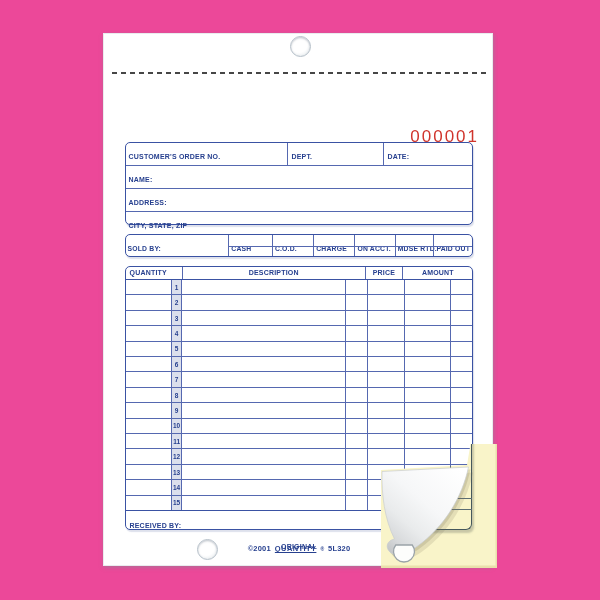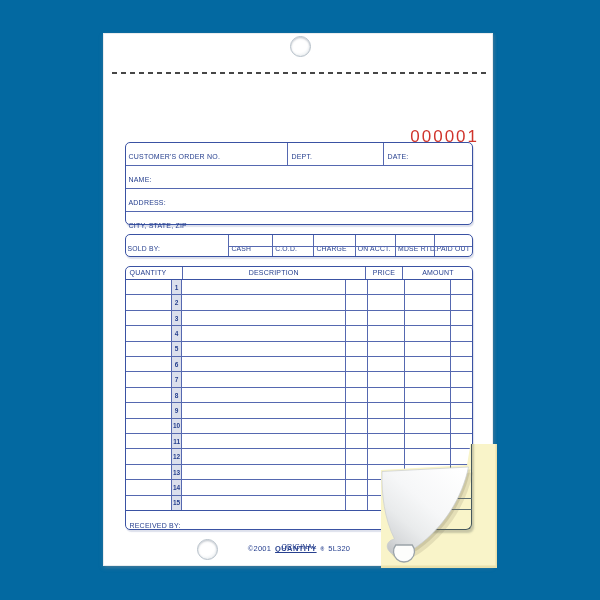--- a/index.html
+++ b/index.html
@@ -4,21 +4,21 @@
 <style>
   :root{
     --blue:#3a52a3;
     --blue-line:#5568b0;
     --label:#27408f;
     --red:#d0342c;
     --yellow:#f9f4c9;
   }
   *{box-sizing:border-box;margin:0;padding:0;}
   body{background:#ffffff;font-family:"Liberation Sans",sans-serif;}
-  .stage{position:relative;width:600px;height:600px;background:#0369a1;overflow:hidden;}
+  .stage{position:relative;width:600px;height:600px;background:#ec4899;overflow:hidden;}
 
   
   .sheet{position:absolute;left:103px;top:33px;width:390px;height:533px;background:#fff;
          border:1px solid #e9ecee;
          box-shadow:0 2px 4px rgba(130,140,150,.35),2px 1px 3px rgba(130,140,150,.22);z-index:1;}
 
   .punch-hole{position:absolute;width:21px;height:21px;border-radius:50%;
       background:radial-gradient(circle at 42% 36%, #ffffff 52%, #f0f3f5 74%, #e0e5e9 100%);
       border:1.5px solid #b6c0c9;
       box-shadow:inset 0 1px 2px rgba(115,125,140,.45),0 1px 1px rgba(255,255,255,.9);}
@@ -27,21 +27,21 @@
 
   .perforation{position:absolute;left:8px;top:38px;width:374px;height:2px;
       background:repeating-linear-gradient(90deg,#464646 0 5px,transparent 5px 9px);}
 
   .serial{position:absolute;right:13px;top:93px;font-size:17px;letter-spacing:2px;
       color:var(--red);font-weight:400;}
 
   .bluebox{position:absolute;left:20.5px;width:348.5px;border:1.6px solid var(--blue);
       border-radius:5px;background:#fff;box-shadow:1px 2px 1px rgba(160,170,200,.35);}
 
-  .lbl{font-size:7px;font-weight:normal;color:var(--label);letter-spacing:.2px;white-space:nowrap;}
+  .lbl{font-size:7px;font-weight:bold;color:var(--label);letter-spacing:.2px;white-space:nowrap;}
 
   
   .customer-box{top:108px;height:83px;display:flex;flex-direction:column;}
   .cb-row{flex:1;display:flex;border-top:1px solid var(--blue-line);}
   .cb-row:first-child{border-top:none;}
   .cb-cell{padding:2px 3px;}
   .cb-c1{width:161.9px;}
   .cb-c2{width:96px;border-left:1px solid var(--blue-line);}
   .cb-c3{flex:1;border-left:1px solid var(--blue-line);}
 

